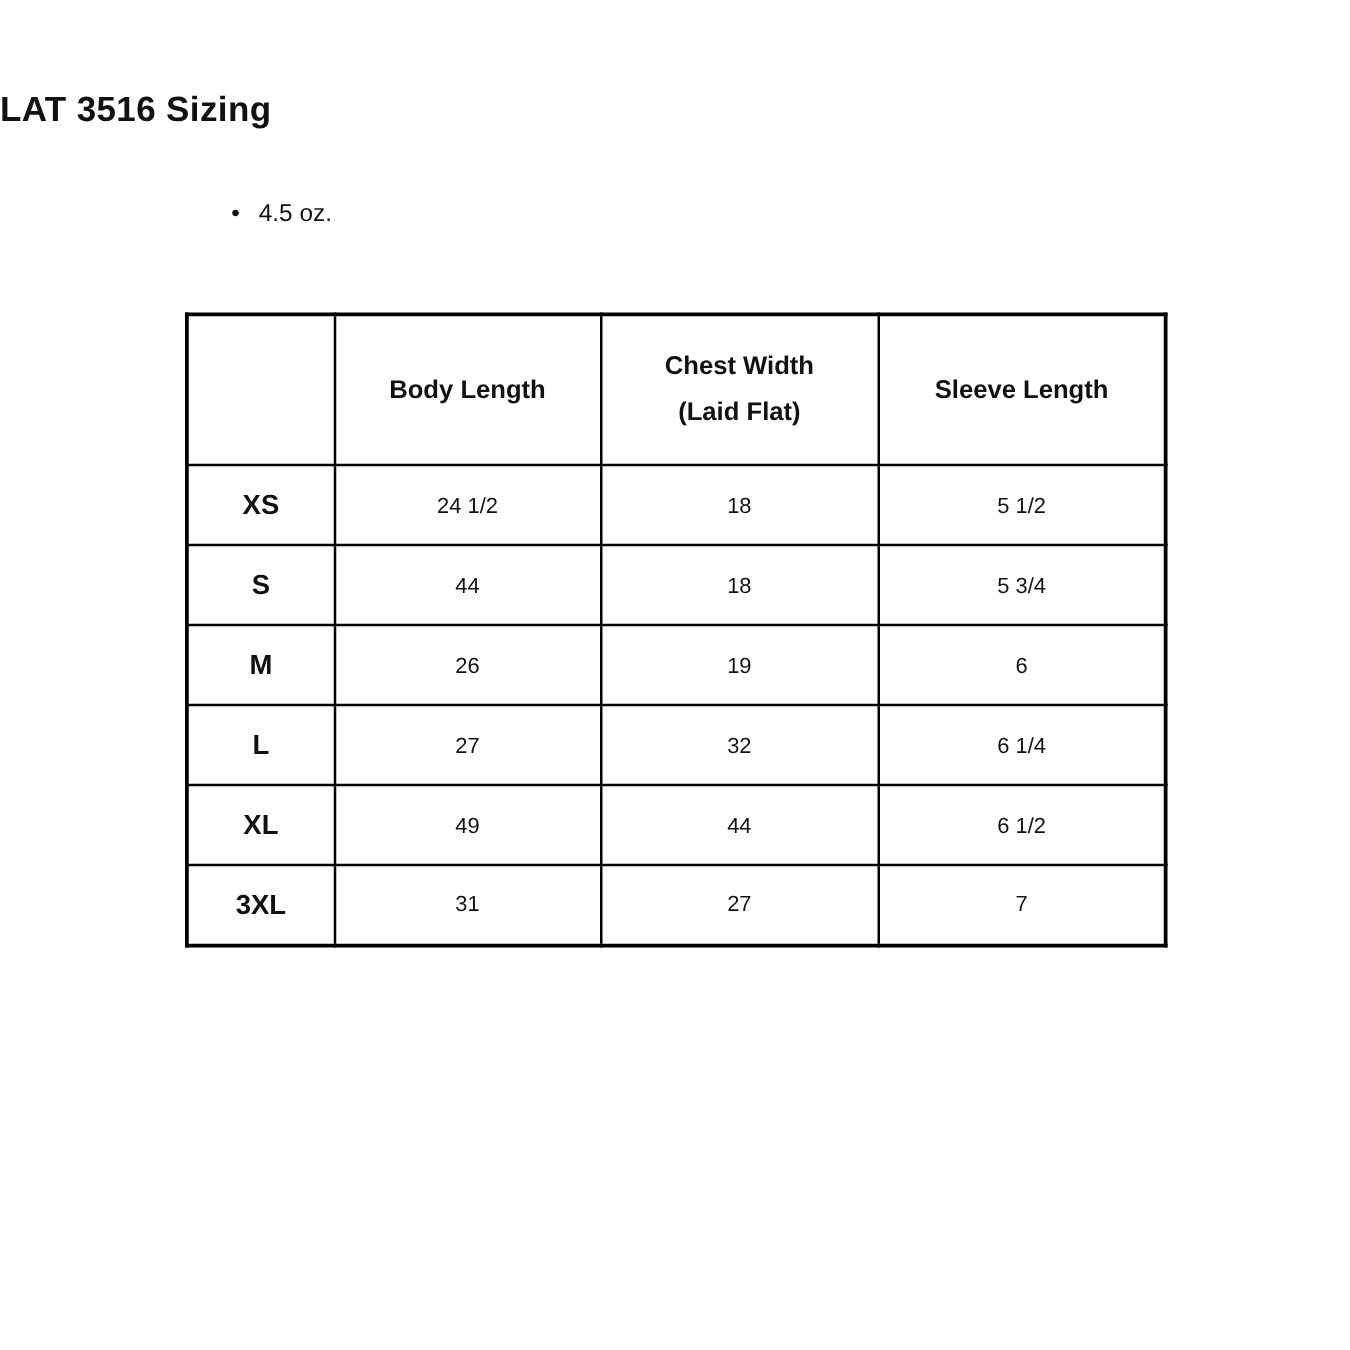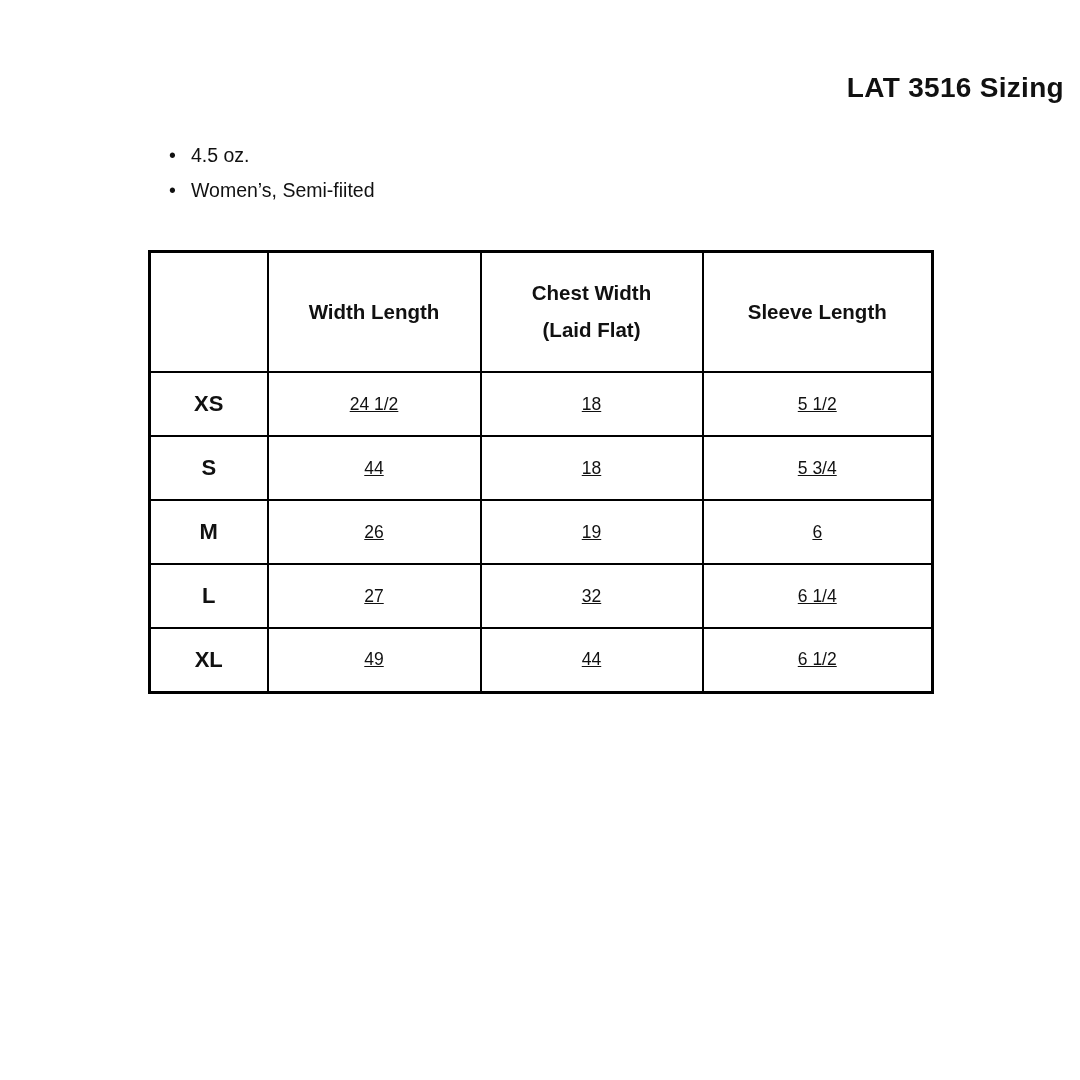--- a/index.html
+++ b/index.html
@@ -13,30 +13,30 @@
     position: relative;
     font-family: "Liberation Sans", sans-serif;
     color: #111111;
     overflow: hidden;
   }
   .page-title {
     position: absolute;
     top: 72px;
     left: 0;
     width: 1064px;
-    text-align: right;
+    text-align: left;
     font-size: 28px;
     font-weight: bold;
     letter-spacing: 0.3px;
   }
   .bullet-list {
     position: absolute;
     top: 138px;
     left: 169px;
-    margin: 0;
+    margin: 16px;
     padding: 0;
     list-style: none;
     font-size: 19.5px;
   }
   .bullet-list li {
     position: relative;
     padding-left: 22px;
     line-height: 34.5px;
     white-space: nowrap;
   }
@@ -72,44 +72,42 @@
   .sizing-table tbody tr {
     height: 64px;
   }
   .sizing-table td.size-cell {
     font-weight: bold;
     font-size: 22px;
   }
   .sizing-table td.value-cell {
     font-weight: normal;
     font-size: 17.5px;
-    text-decoration: underline;
   }
 </style>
 </head>
 <body>
 
 <div class="page-title">LAT 3516 Sizing</div>
 
 <ul class="bullet-list">
   <li>4.5 oz.</li>
-  <li>Women’s, Semi-fiited</li>
 </ul>
 
 <table class="sizing-table">
   <colgroup>
     <col style="width:118px">
     <col style="width:213px">
     <col style="width:222px">
     <col style="width:230px">
   </colgroup>
   <thead>
     <tr>
       <th></th>
-      <th>Width Length</th>
+      <th>Body Length</th>
       <th>Chest Width
 (Laid Flat)</th>
       <th>Sleeve Length</th>
     </tr>
   </thead>
   <tbody>
       <tr>
         <td class="size-cell">XS</td>
         <td class="value-cell">24 1/2</td>
         <td class="value-cell">18</td>
@@ -132,14 +130,20 @@
         <td class="value-cell">27</td>
         <td class="value-cell">32</td>
         <td class="value-cell">6 1/4</td>
       </tr>
       <tr>
         <td class="size-cell">XL</td>
         <td class="value-cell">49</td>
         <td class="value-cell">44</td>
         <td class="value-cell">6 1/2</td>
       </tr>
+      <tr>
+        <td class="size-cell">3XL</td>
+        <td class="value-cell">31</td>
+        <td class="value-cell">27</td>
+        <td class="value-cell">7</td>
+      </tr>
     </tbody>
 </table>
 
 </body></html>

